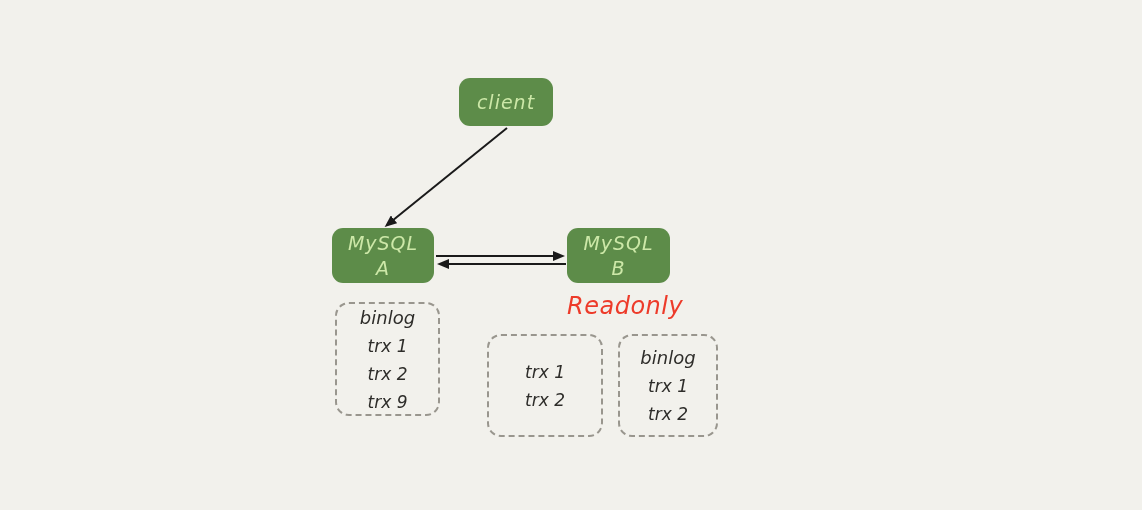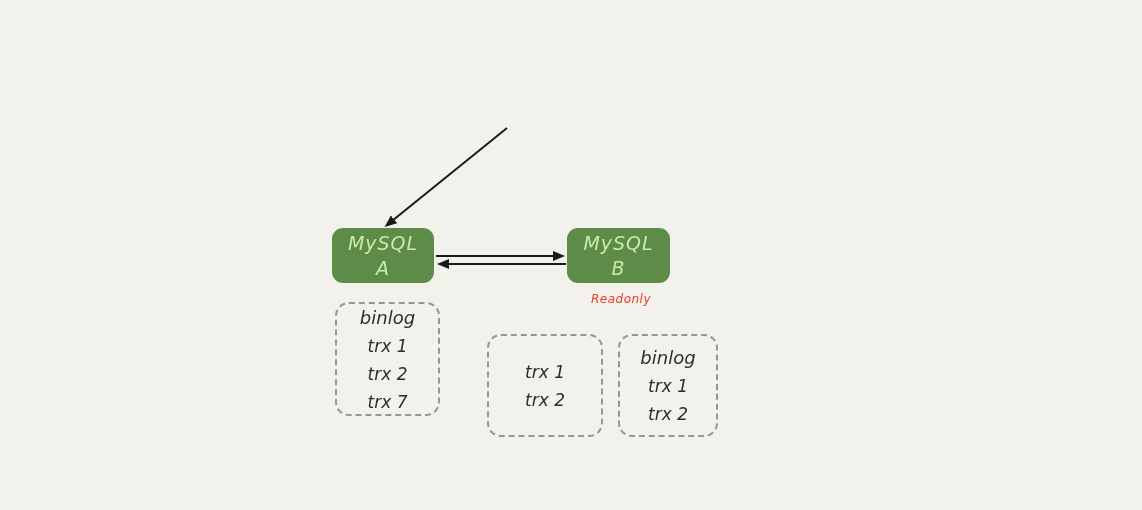--- a/index.html
+++ b/index.html
@@ -43,23 +43,23 @@
   }
 
   .node-client { left: 459px; top: 78px;  width: 94px;  height: 48px; }
   .node-a      { left: 332px; top: 228px; width: 102px; height: 55px; }
   .node-b      { left: 567px; top: 228px; width: 103px; height: 55px; }
 
   .readonly-label {
     position: absolute;
     left: 567px; top: 292px;
     width: 108px;
-    text-align: center;
+    text-align: left;
     color: var(--readonly-text, #ed3b2a);
-    font-size: 12px;
+    font-size: 24px;
     font-style: italic;
     letter-spacing: 0.5px;
   }
 
   .log-box {
     position: absolute;
     border: 2px dashed var(--dashed-border, #99968e);
     border-radius: 14px;
     color: var(--body-text, #2e2d2a);
     font-style: italic;
@@ -87,38 +87,41 @@
     <defs>
       <marker id="head" markerWidth="12" markerHeight="10" refX="9" refY="5" orient="auto" markerUnits="userSpaceOnUse">
         <path class="arrowhead" d="M0,0 L12,5 L0,10 z"></path>
       </marker>
     </defs>
     <line class="arrow-line" x1="507" y1="128" x2="387" y2="225" marker-end="url(#head)"></line>
     <line class="arrow-line" x1="436" y1="256" x2="562" y2="256" marker-end="url(#head)"></line>
     <line class="arrow-line" x1="566" y1="264" x2="440" y2="264" marker-end="url(#head)"></line>
   </svg>
 
+  <div class="node node-client">
+    <span>client</span>
+  </div>
 
   <div class="node node-a">
     <span>MySQL</span>
     <span>A</span>
   </div>
 
   <div class="node node-b">
     <span>MySQL</span>
     <span>B</span>
   </div>
 
   <div class="readonly-label">Readonly</div>
 
   <div class="log-box log-binlog-a">
     <div class="log-title">binlog</div>
     <div class="log-entry">trx 1</div>
     <div class="log-entry">trx 2</div>
-    <div class="log-entry">trx 7</div>
+    <div class="log-entry">trx 9</div>
   </div>
 
   <div class="log-box log-relay-b">
     <div class="log-entry">trx 1</div>
     <div class="log-entry">trx 2</div>
   </div>
 
   <div class="log-box log-binlog-b">
     <div class="log-title">binlog</div>
     <div class="log-entry">trx 1</div>

